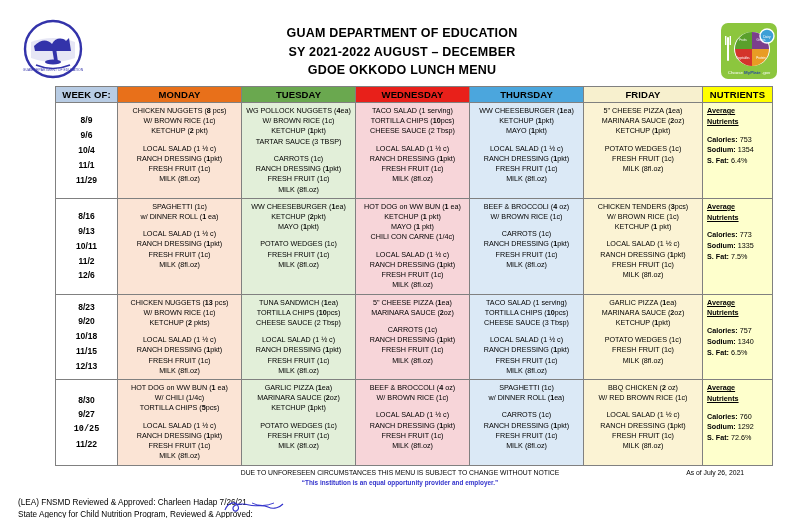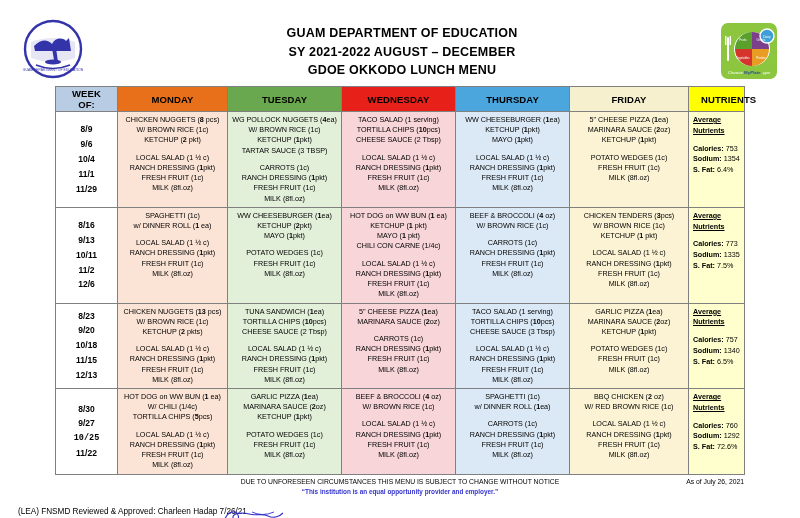--- a/index.html
+++ b/index.html
@@ -27,29 +27,29 @@
   }
   .myplate { width: 58px; height: 58px; flex: 0 0 58px; }
 
   
   .menu-wrap { padding: 0 55px 0 55px; }
   table.menu { border-collapse: collapse; width: 690px; table-layout: fixed; }
   table.menu td, table.menu th { border: 1px solid #808080; }
 
   thead th {
     height: 16px; font-size: 9.5px; font-weight: bold; color:#000;
-    text-align: center; padding: 1px 12px; letter-spacing:.1px;
+    text-align: center; padding: 1px 0; letter-spacing:.1px;
   }
   th.h-weekof { background: #b8cce4; width: 62px; }
-  th.h-mon { background: #e8701a; width: 110px; }
+  th.h-mon { background: #e8701a; width: 124px; }
   th.h-tue { background: #6aa84f; width: 114px; }
   th.h-wed { background: #e8201a; width: 114px; }
   th.h-thu { background: #4ba6dd; width: 114px; }
   th.h-fri { background: #f7f0ce; width: 119px; }
-  th.h-nut { background: #ffff00; width: 56px; }
+  th.h-nut { background: #ffff00; width: 70px; }
 
   td.dates {
     background: #ffffff; text-align:center; vertical-align: middle;
     font-size: 8.5px; font-weight: bold; color:#000; line-height: 1.75;
     padding: 2px 0;
   }
   td.day {
     vertical-align: top; text-align:center; padding: 3px 2px 3px 2px;
     font-size: 7.2px; color:#000; line-height: 1.42;
   }

